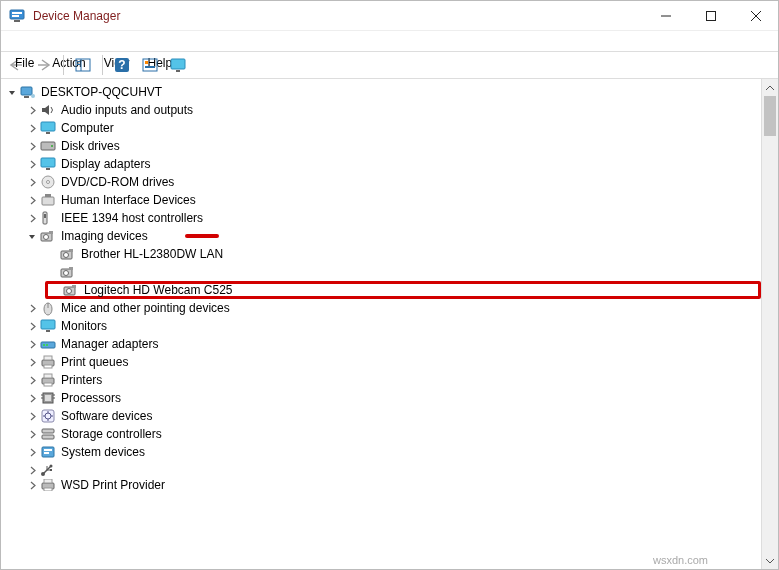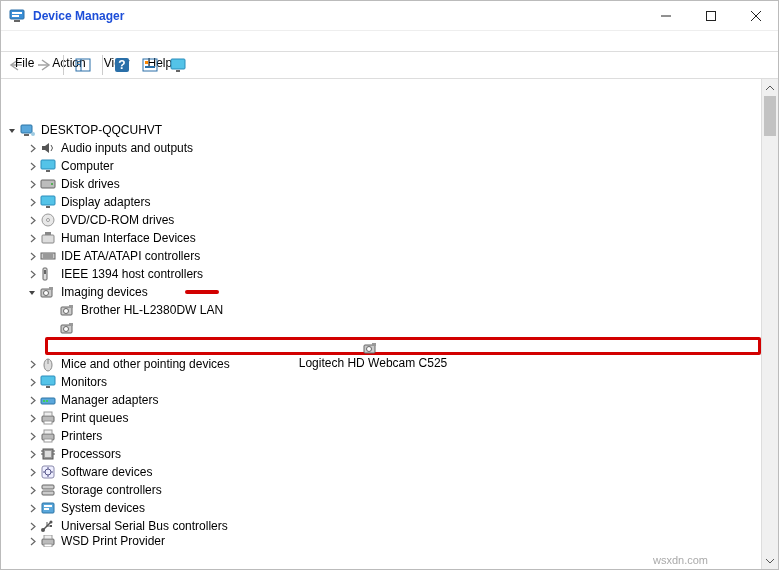--- a/index.html
+++ b/index.html
@@ -1,42 +1,42 @@
 <!DOCTYPE html>
 <html><head>
 <meta charset="utf-8">
 <style>
 * { margin: 0; padding: 0; box-sizing: border-box; font-family: "Segoe UI", Tahoma, sans-serif; font-size: 12px; -webkit-user-select: none; user-select: none; }
 body { background: #fff; }
 .window { width: 779px; height: 570px; border: 1px solid #bbb; display: flex; flex-direction: column; background: #fff; position: relative; }
 .titlebar { height: 30px; display: flex; align-items: center; border-bottom: 1px solid #eee; }
 .titlebar .icon { width: 16px; height: 16px; margin: 0 8px 0 8px; display: flex; align-items: center; justify-content: center; }
-.titlebar .title { flex: 0 0 auto; color: #1d4ed8; font-weight: bold; }
+.titlebar .title { flex: 0 0 auto; color: #7f1d1d; }
 .titlebar .spacer { flex: 1; }
 .winbtn { width: 45px; height: 30px; display: flex; align-items: center; justify-content: center; color: #222; }
 .menubar { height: 20px; display: flex; align-items: center; padding-left: 6px; gap: 2px; }
 .menubar span { padding: 2px 8px; cursor: default; margin-top: 43px; }
 .toolbar { height: 28px; border-top: 1px solid #ddd; border-bottom: 1px solid #ddd; display: flex; align-items: center; padding-left: 4px; gap: 6px; }
 .tbtn { width: 22px; height: 22px; display: flex; align-items: center; justify-content: center; border: 1px solid transparent; }
 .tbtn.disabled { opacity: 0.45; }
 .content { flex: 1; display: flex; min-height: 0; }
-.tree { flex: 1; overflow: auto; padding: 4px 0 4px 4px; margin-top: 38px; }
+.tree { flex: 1; overflow: auto; padding: 4px 0 4px 4px; }
 .scrollbar { width: 17px; border-left: 1px solid #ddd; background: #f0f0f0; display: flex; flex-direction: column; }
 .scrollbtn { height: 17px; display: flex; align-items: center; justify-content: center; color: #555; }
 .scrollthumb { flex: 0 0 40px; background: #c2c2c2; margin: 0 2px; }
 .scrolltrack { flex: 1; }
 ul.tree-root, ul.tree-root ul { list-style: none; }
 ul.tree-root ul { padding-left: 20px; }
 li { white-space: nowrap; }
 .row { display: flex; align-items: center; height: 18px; cursor: default; position: relative; }
 .tw { width: 14px; height: 14px; display: flex; align-items: center; justify-content: center; color: #666; font-size: 10px; }
 .tw.empty { visibility: hidden; }
 .devicon { width: 18px; height: 16px; display: flex; align-items: center; justify-content: center; margin-right: 4px; }
 .label { color: #000; }
-.highlight { border: 3px solid #d20000; border-radius: 2px; padding-right: 60px; flex-direction: column; }
+.highlight { border: 3px solid #d20000; border-radius: 2px; padding-right: 60px; }
 .strike { position: absolute; left: 160px; top: 7px; width: 34px; height: 4px; background: #d20000; border-radius: 2px; }
 .footer { position: absolute; bottom: 3px; right: 70px; font-size: 11px; color: #aaa; }
 svg { display: block; }
 </style>
 </head>
 <body>
 
 <div class="window">
 
   <div class="titlebar">
@@ -226,37 +226,20 @@
                       <path d="M3 1 L7 4.5 L3 8" fill="none" stroke="#666" stroke-width="1.2"></path>
                     </svg>
                   </span>
                   <span class="devicon">
                     <svg width="16" height="16" viewBox="0 0 16 16">
                       <rect x="2" y="5" width="12" height="8" rx="1" fill="#ddd" stroke="#888"></rect>
                       <rect x="5" y="2" width="6" height="3" fill="#888"></rect>
                     </svg>
                   </span>
                   <span class="label">Human Interface Devices</span>
-                </div>
-              </li>
-              <li>
-                <div class="row">
-                  <span class="tw">
-                    <svg width="9" height="9">
-                      <path d="M3 1 L7 4.5 L3 8" fill="none" stroke="#666" stroke-width="1.2"></path>
-                    </svg>
-                  </span>
-                  <span class="devicon">
-                    <svg width="16" height="16" viewBox="0 0 16 16">
-                      <rect x="1" y="5" width="14" height="6" fill="#ccc" stroke="#666"></rect>
-                      <line x1="3" y1="7" x2="13" y2="7" stroke="#666"></line>
-                      <line x1="3" y1="9" x2="13" y2="9" stroke="#666"></line>
-                    </svg>
-                  </span>
-                  <span class="label">IDE ATA/ATAPI controllers</span>
                 </div>
               </li>
               <li>
                 <div class="row">
                   <span class="tw">
                     <svg width="9" height="9">
                       <path d="M3 1 L7 4.5 L3 8" fill="none" stroke="#666" stroke-width="1.2"></path>
                     </svg>
                   </span>
                   <span class="devicon">
@@ -489,21 +472,20 @@
                   <span class="devicon">
                     <svg width="16" height="16" viewBox="0 0 16 16">
                       <circle cx="3" cy="12" r="2" fill="#555"></circle>
                       <line x1="3" y1="12" x2="11" y2="4" stroke="#555" stroke-width="1.5"></line>
                       <line x1="7" y1="8" x2="11" y2="8" stroke="#555"></line>
                       <line x1="7" y1="8" x2="7" y2="4" stroke="#555"></line>
                       <circle cx="11" cy="4" r="1.5" fill="#555"></circle>
                       <rect x="10" y="7" width="2" height="2" fill="#555"></rect>
                     </svg>
                   </span>
-                  <span class="label">Universal Serial Bus controllers</span>
                 </div>
               </li>
               <li>
                 <div class="row" style="height:12px;overflow:hidden">
                   <span class="tw">
                     <svg width="9" height="9">
                       <path d="M3 1 L7 4.5 L3 8" fill="none" stroke="#666" stroke-width="1.2"></path>
                     </svg>
                   </span>
                   <span class="devicon">

